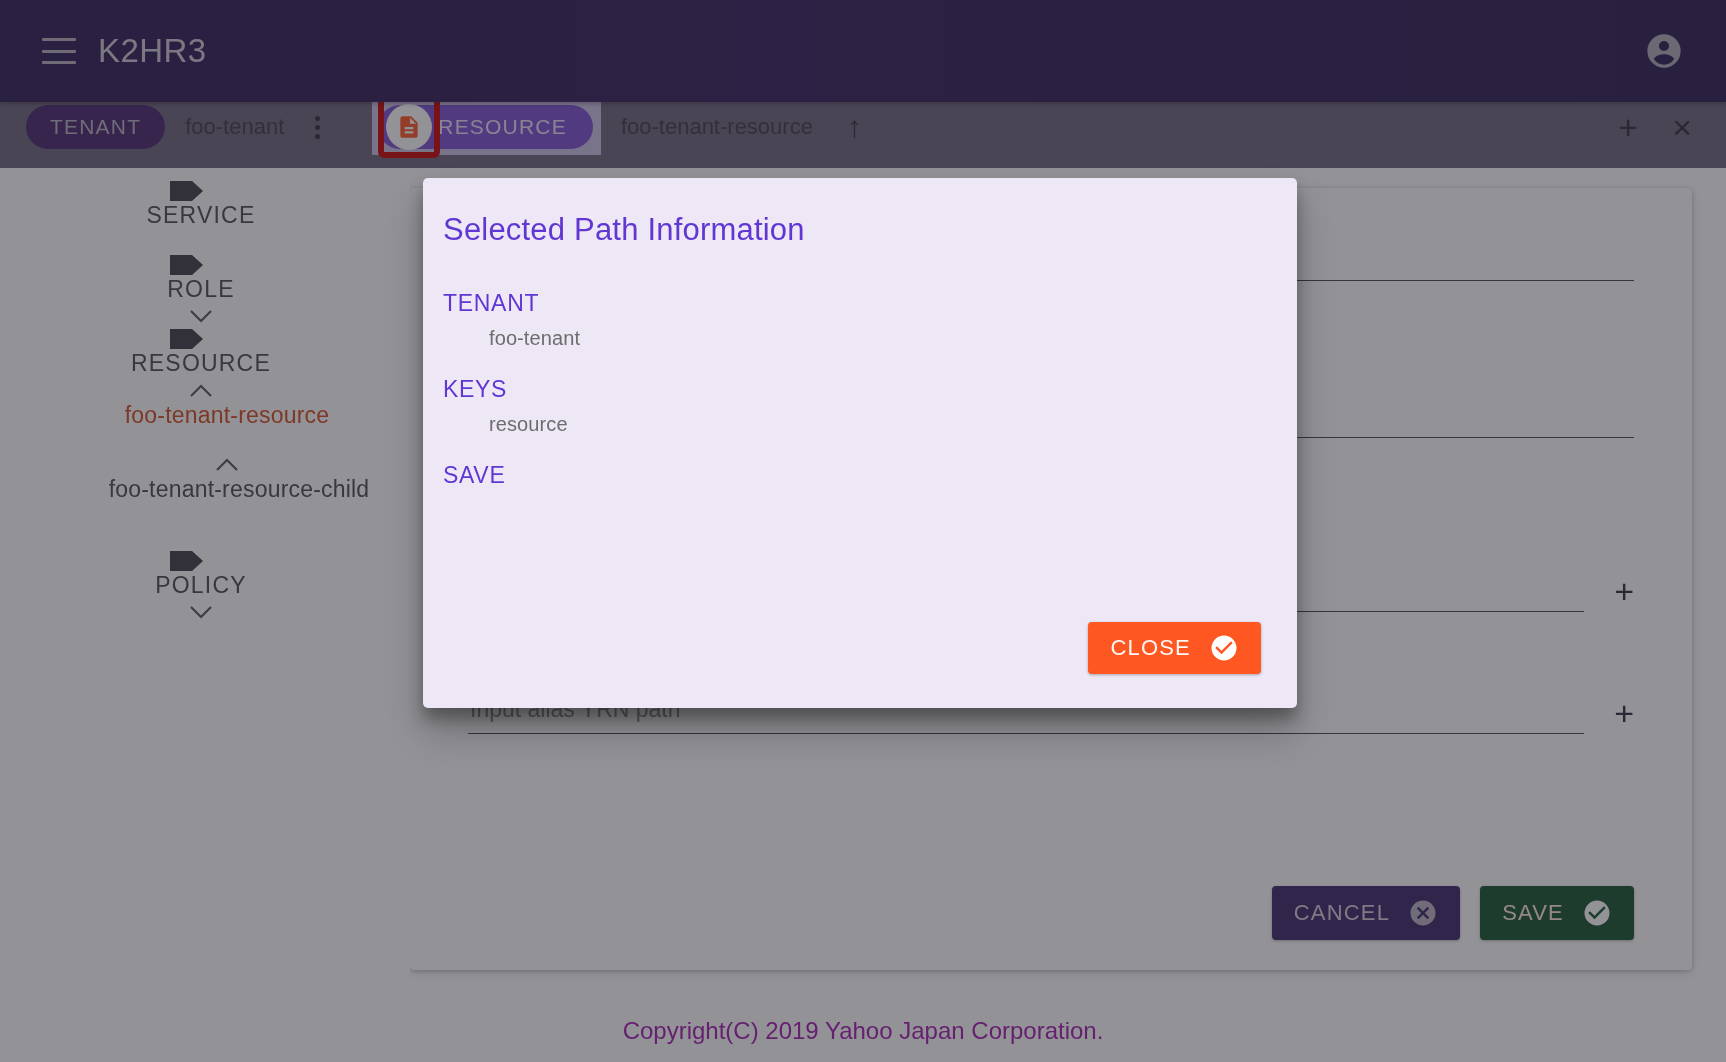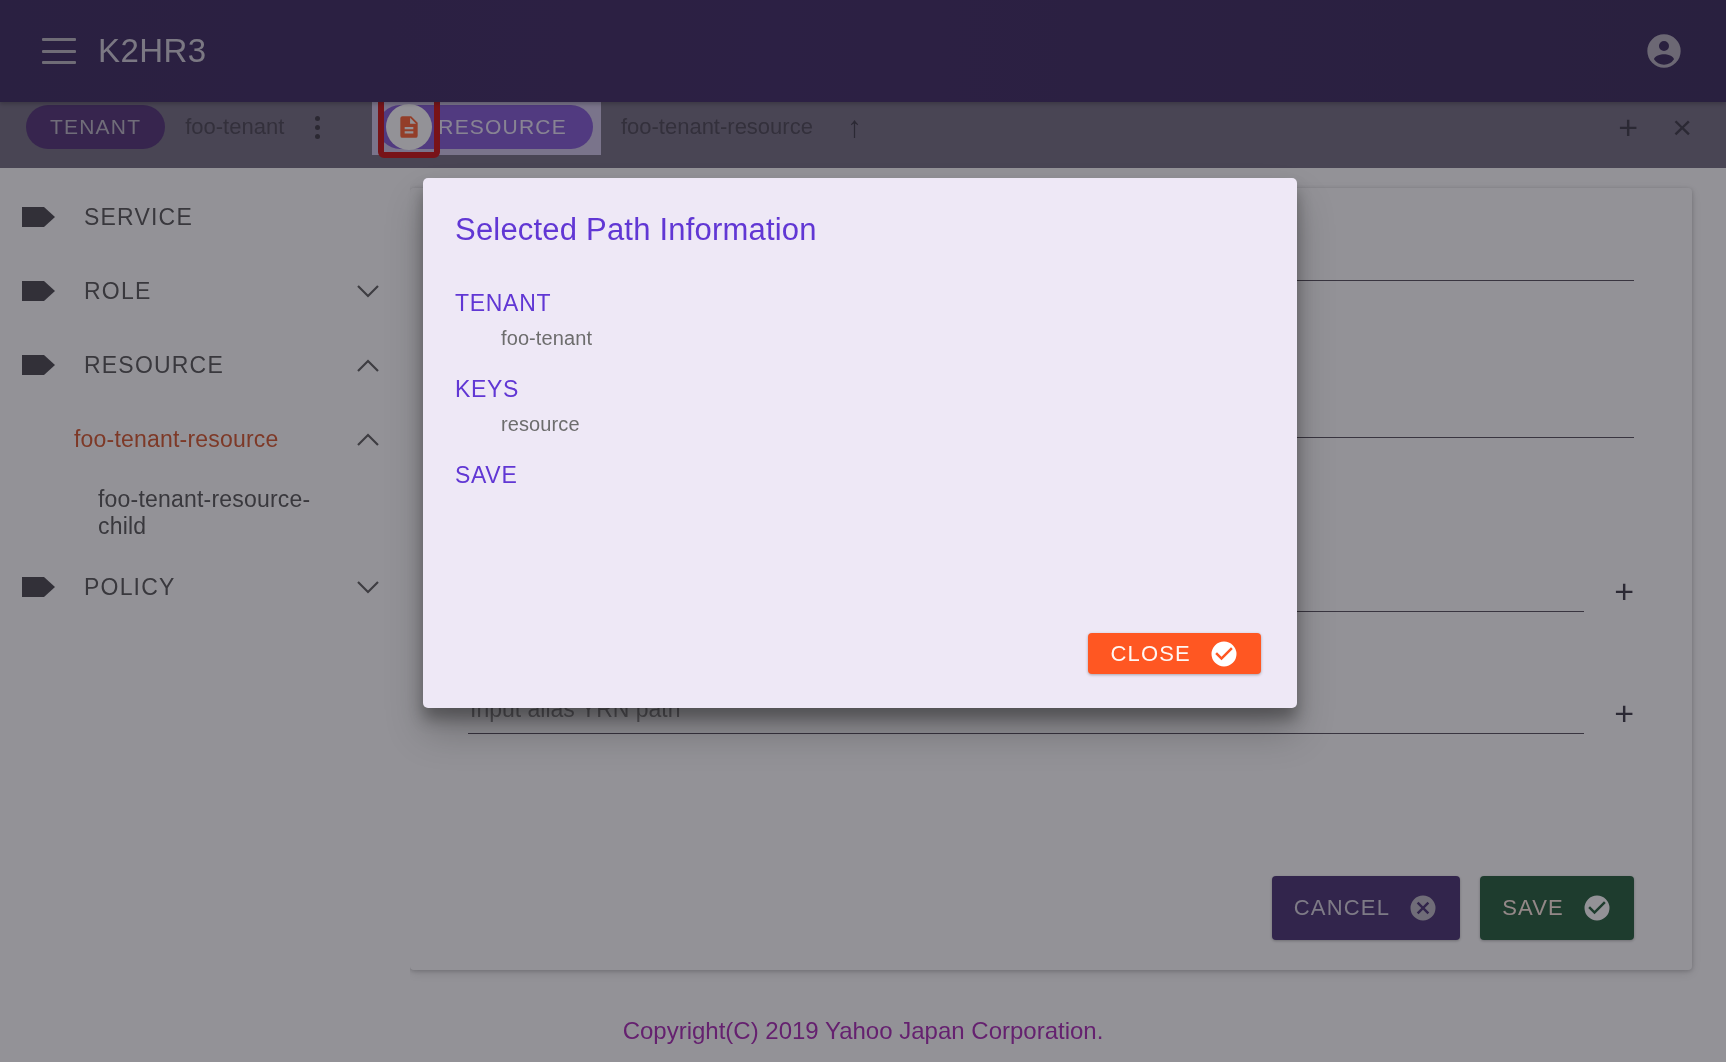--- a/index.html
+++ b/index.html
@@ -78,20 +78,21 @@
   }
 
   
   .sidebar {
     position: absolute; top: 168px; left: 0; width: 410px; bottom: 0;
     background: #ffffff; z-index: 10; padding-top: 12px;
   }
   .side-item {
     display: flex; align-items: center; height: 74px; padding: 0 30px 0 22px;
     cursor: pointer;
+    flex-direction: column;
   }
   .tag-icon { width: 36px; margin-right: 26px; display: flex; align-items: center; }
   .side-label { font-size: 23px; color: #4a4a4a; letter-spacing: 1.2px; flex: 1; }
   .side-label.sub { font-size: 23px; letter-spacing: .2px; }
   .side-label.active { color: #d34c1f; }
   .chev { font-size: 20px; color: #555; width: 24px; text-align: center; }
   .side-item.child { padding-left: 74px; }
   .side-item.grandchild { padding-left: 98px; }
 
   
@@ -117,21 +118,21 @@
     font-size: 34px; color: #2f2c38; margin-left: 30px; cursor: pointer;
     font-weight: 300; line-height: 1; padding-bottom: 4px;
   }
   .hr-line { border: 0; border-top: 1px solid #4a4451; margin: 0; }
   .card-actions {
     position: absolute; right: 58px; bottom: 30px;
     display: flex; align-items: center; gap: 20px;
   }
   .btn {
     display: inline-flex; align-items: center; gap: 18px;
-    height: 64px; padding: 0 22px; border: none; border-radius: 4px;
+    height: 54px; padding: 0 22px; border: none; border-radius: 4px;
     font-size: 22px; letter-spacing: 1.2px; cursor: pointer;
     font-family: "Liberation Sans", sans-serif;
     box-shadow: 0 1px 3px rgba(0,0,0,.3);
   }
   .btn-cancel { background: #3d2568; color: #d5d0dd; }
   .btn-save   { background: #14532d; color: #ffe9df; }
   .btn-ico { width: 30px; height: 30px; display: block; }
 
   
   .footer {
@@ -144,34 +145,34 @@
   
   .scrim {
     position: absolute; inset: 0; background: rgba(40,38,48,.50); z-index: 60;
   }
 
   
   .dialog {
     position: absolute; left: 423px; top: 178px; width: 874px; height: 530px;
     background: #eee8f6; border-radius: 5px; z-index: 70;
     box-shadow: 0 11px 15px rgba(0,0,0,.30), 0 24px 38px rgba(0,0,0,.22);
-    padding: 34px 36px 0 32px;
+    padding: 34px 36px 0 20px;
   }
   .dlg-title {
     font-size: 31px; color: #6137d4; letter-spacing: .2px; margin-bottom: 42px;
   }
   .dlg-group { margin-bottom: 26px; }
   .dlg-key {
     font-size: 23px; color: #6137d4; letter-spacing: .7px; margin-bottom: 10px;
   }
   .dlg-val {
     font-size: 20px; color: #6d6d6d; padding-left: 46px; letter-spacing: .1px;
   }
   .dlg-actions { position: absolute; right: 36px; bottom: 34px; }
-  .btn-close { background: #ff5722; color: #fff7f3; height: 41px; }
+  .btn-close { background: #ff5722; color: #fff7f3; height: 52px; }
 </style>
 </head>
 <body>
 
 <div id="app">
 
   <header class="appbar">
     <div class="menu-icon">
       <span></span>
         <span></span>

